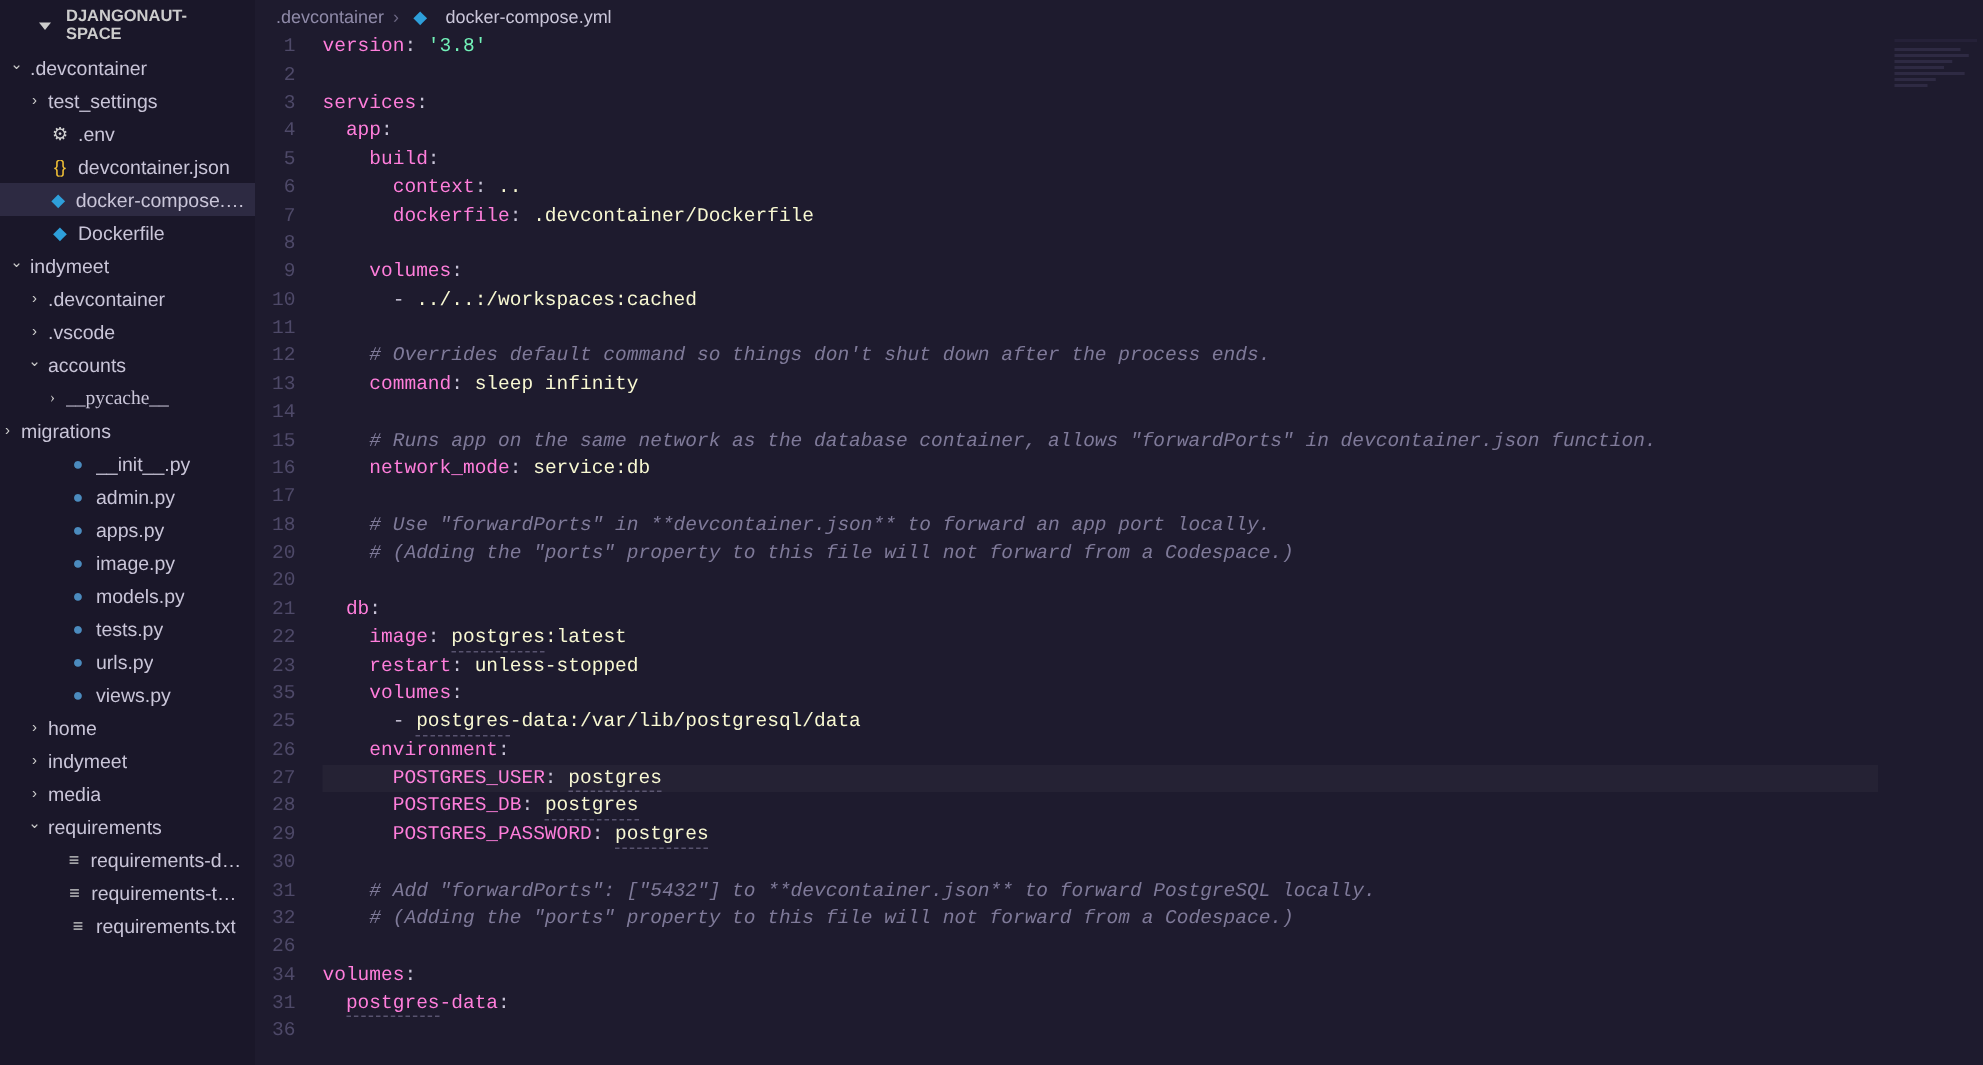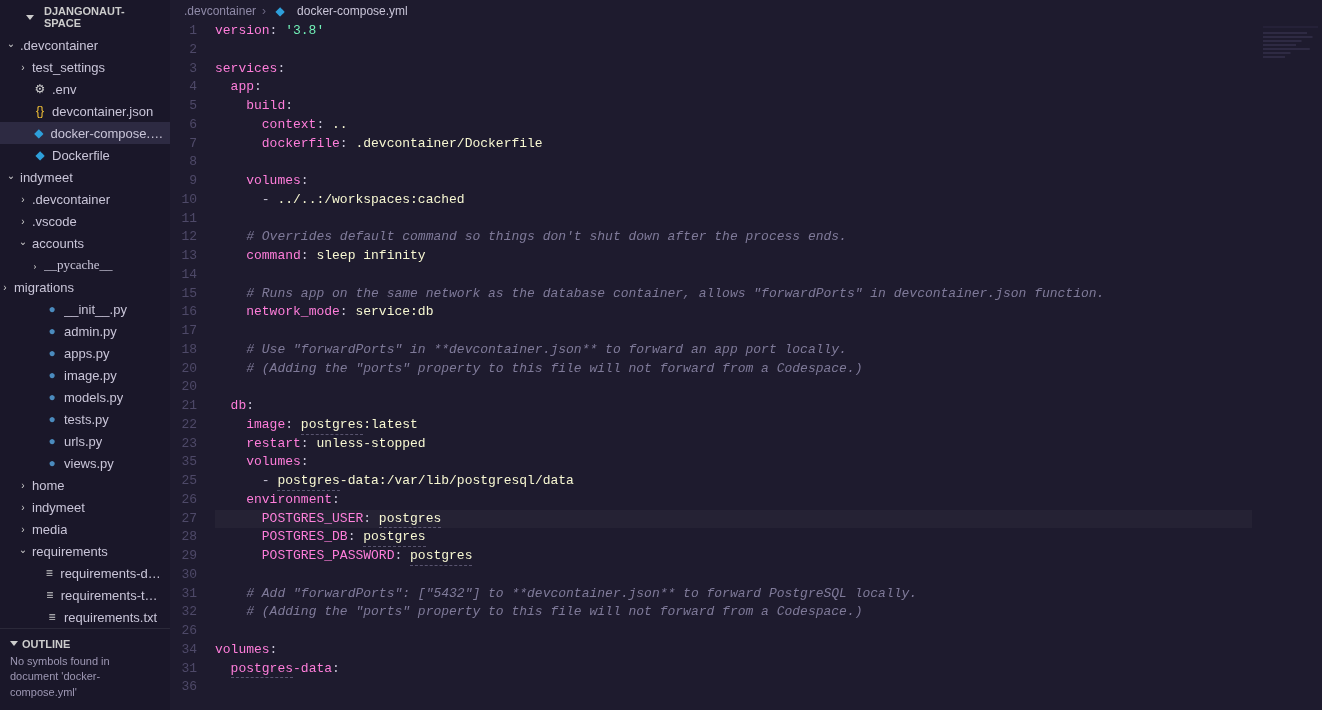--- a/index.html
+++ b/index.html
@@ -306,24 +306,20 @@
         <span style="width: 14px; display: inline-block;"></span>
         <span class="icon icon-txt">≡</span>
         <span class="tree-label">requirements-test....</span>
       </div>
       <div class="tree-item" style="padding-left: 30px;">
         <span style="width: 14px; display: inline-block;"></span>
         <span class="icon icon-txt">≡</span>
         <span class="tree-label">requirements.txt</span>
       </div>
     </div>
-  <div class="outline">
-    <div class="outline-title">OUTLINE</div>
-    <div style="line-height:1.4;">No symbols found in document 'docker-compose.yml'</div>
-  </div>
 </div>
 
 <div class="editor-area">
   <div class="breadcrumb">
     <span>.devcontainer</span>
     <span class="sep">›</span>
     <span class="file">
       <span class="icon icon-docker">◆</span>
       <span>docker-compose.yml</span>
     </span>

